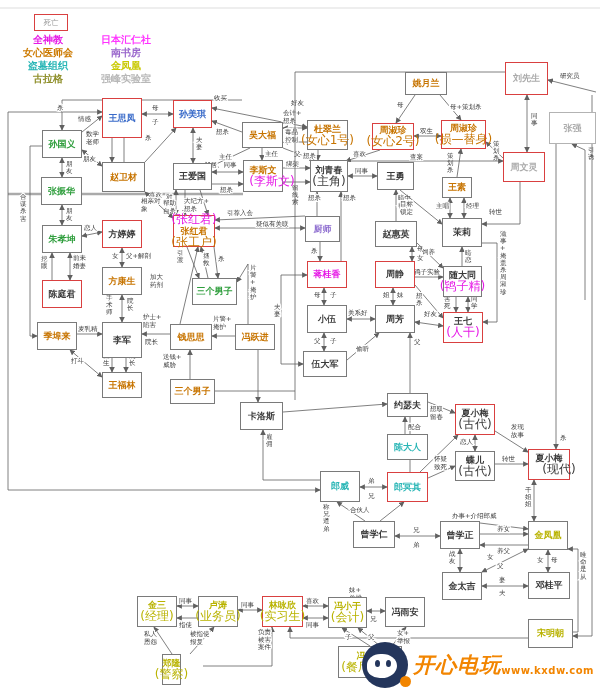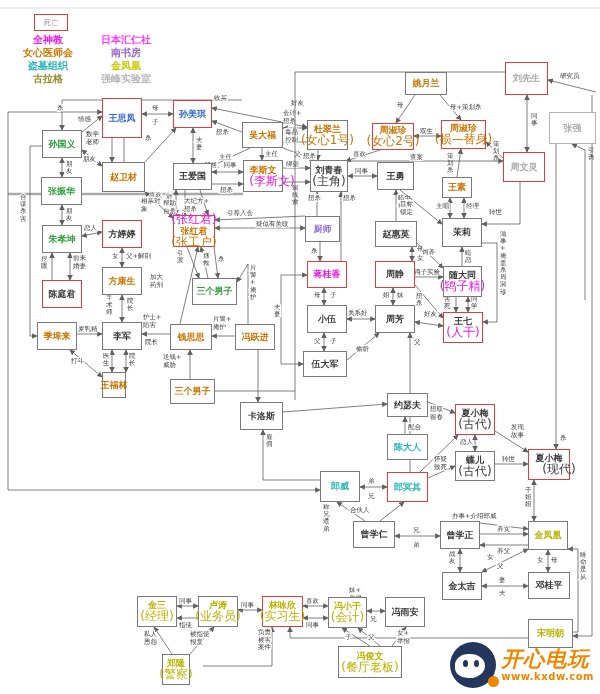--- a/index.html
+++ b/index.html
@@ -19,21 +19,21 @@
   .legend-row{display:flex;font-size:10px;font-weight:bold;line-height:13px;}
   .legend-row .c1{width:80px;text-align:center;}
   .legend-row .c2{width:76px;text-align:center;}
   .watermark{position:absolute;right:6px;bottom:6px;z-index:3;display:flex;align-items:center;gap:5px;}
   .mascot{width:46px;height:46px;border-radius:50%;background:#24365c;position:relative;flex:0 0 auto;}
   .mascot::before{content:"";position:absolute;left:5px;top:12px;width:30px;height:24px;background:#fff;
     border-radius:48% 52% 55% 45%;}
   .mascot .eye{position:absolute;width:5px;height:7px;background:#24365c;border-radius:50%;top:18px;z-index:1;}
   .mascot .eye.l{left:13px}.mascot .eye.r{left:24px}
   .mascot .hand{position:absolute;right:-3px;bottom:1px;width:11px;height:11px;background:#f28500;border-radius:50%;}
-  .wm-text{display:flex;flex-direction:column;}
+  .wm-text{display:flex;flex-direction:row;align-items:flex-end;}
   .wm-title{font-size:21px;font-weight:bold;color:#f28500;font-style:italic;letter-spacing:1px;line-height:1.05;}
   .wm-url{font-size:10px;font-weight:bold;color:#f28500;letter-spacing:.5px;}
 </style>
 </head>
 <body>
 
 <div class="canvas">
 
   <svg id="edges" width="600" height="694" viewBox="0 0 600 694">
     <defs>
@@ -406,24 +406,24 @@
         <span class="big" style="color: rgb(58, 58, 58);">随大同</span>
         <span class="sm" style="color: rgb(230, 25, 230);">(鸨子精)</span>
       </div>
       <div class="node" style="left: 443px; top: 312px; width: 40px; height: 31px; border-color: rgb(217, 64, 64);">
         <span class="big" style="color: rgb(58, 58, 58);">王七</span>
         <span class="sm" style="color: rgb(230, 25, 230);">(人干)</span>
       </div>
       <div class="node" style="left: 37px; top: 322px; width: 40px; height: 28px; border-color: rgb(122, 122, 122);">
         <span class="big" style="color: rgb(199, 116, 0);">季埠来</span>
       </div>
-      <div class="node" style="left: 102px; top: 322px; width: 40px; height: 28px; border-color: rgb(122, 122, 122);">
+      <div class="node" style="left: 102px; top: 322px; width: 40px; height: 36px; border-color: rgb(122, 122, 122);">
         <span class="big" style="color: rgb(58, 58, 58);">李军</span>
       </div>
-      <div class="node" style="left: 102px; top: 372px; width: 24px; height: 26px; border-color: rgb(122, 122, 122);">
+      <div class="node" style="left: 102px; top: 372px; width: 40px; height: 26px; border-color: rgb(122, 122, 122);">
         <span class="big" style="color: rgb(199, 116, 0);">王福林</span>
       </div>
       <div class="node" style="left: 170px; top: 324px; width: 42px; height: 26px; border-color: rgb(122, 122, 122);">
         <span class="big" style="color: rgb(199, 116, 0);">钱思思</span>
       </div>
       <div class="node" style="left: 235px; top: 324px; width: 40px; height: 26px; border-color: rgb(122, 122, 122);">
         <span class="big" style="color: rgb(199, 116, 0);">冯跃进</span>
       </div>
       <div class="node" style="left: 170px; top: 379px; width: 45px; height: 25px; border-color: rgb(122, 122, 122);">
         <span class="big" style="color: rgb(199, 116, 0);">三个男子</span>
@@ -482,21 +482,21 @@
         <span class="sm" style="color: rgb(185, 179, 0);">(经理)</span>
       </div>
       <div class="node" style="left: 198px; top: 596px; width: 40px; height: 31px; border-color: rgb(122, 122, 122);">
         <span class="big" style="color: rgb(185, 179, 0);">卢涛</span>
         <span class="sm" style="color: rgb(185, 179, 0);">(业务员)</span>
       </div>
       <div class="node" style="left: 262px; top: 596px; width: 41px; height: 31px; border-color: rgb(217, 64, 64);">
         <span class="big" style="color: rgb(185, 179, 0);">林咏欣</span>
         <span class="sm" style="color: rgb(185, 179, 0);">(实习生)</span>
       </div>
-      <div class="node" style="left: 162px; top: 654px; width: 28px; height: 31px; border-color: rgb(122, 122, 122);">
+      <div class="node" style="left: 162px; top: 654px; width: 19px; height: 31px; border-color: rgb(122, 122, 122);">
         <span class="big" style="color: rgb(185, 179, 0);">郑隆</span>
         <span class="sm" style="color: rgb(185, 179, 0);">(警察)</span>
       </div>
       <div class="node" style="left: 338px; top: 646px; width: 64px; height: 32px; border-color: rgb(122, 122, 122);">
         <span class="big" style="color: rgb(185, 179, 0);">冯俊文</span>
         <span class="sm" style="color: rgb(185, 179, 0);">(餐厅老板)</span>
       </div>
       <div class="node" style="left: 528px; top: 619px; width: 45px; height: 29px; border-color: rgb(122, 122, 122);">
         <span class="big" style="color: rgb(185, 179, 0);">宋明朝</span>
       </div>

